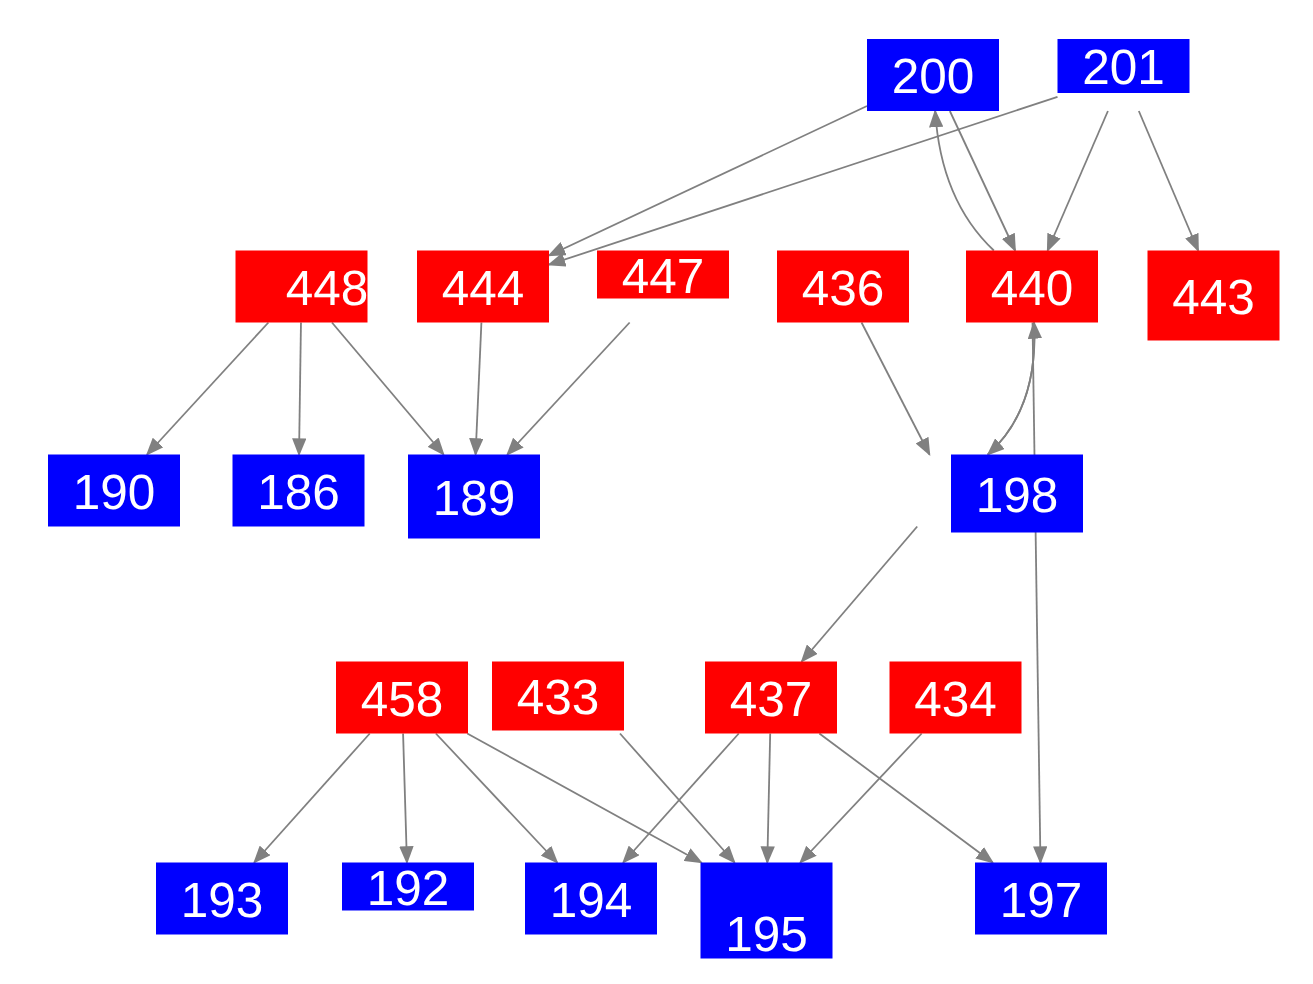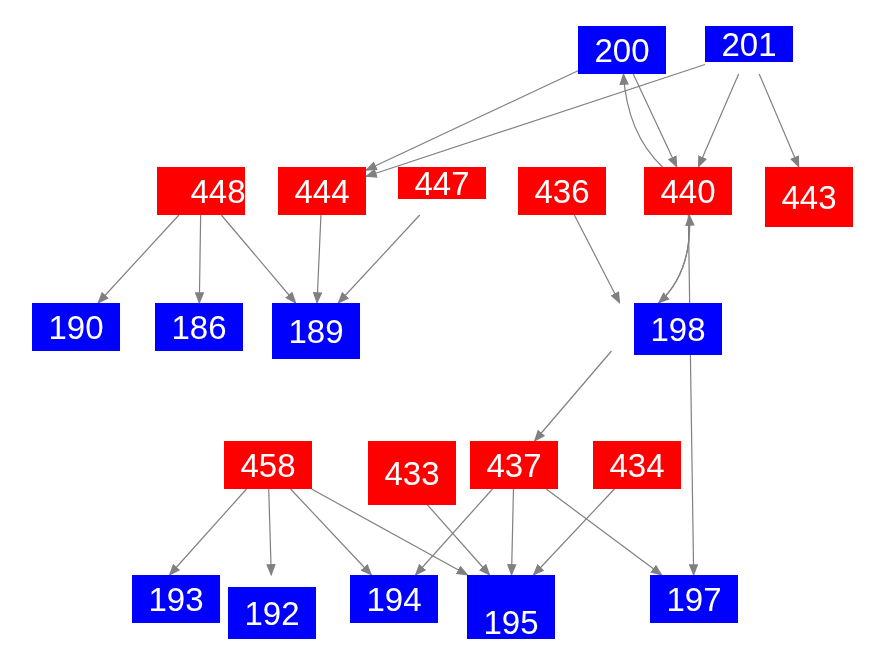--- a/index.html
+++ b/index.html
@@ -118,33 +118,33 @@
       </div>
       <div class="node node-blue" style="left: 272px; top: 303px; width: 88px; height: 56px;">
         <span class="node-label">189</span>
       </div>
       <div class="node node-blue" style="left: 588px; top: 303px; width: 88px; height: 52px; margin-left: 46px;">
         <span class="node-label">198</span>
       </div>
       <div class="node node-red" style="left: 224px; top: 441px; width: 88px; height: 48px;">
         <span class="node-label">458</span>
       </div>
-      <div class="node node-red" style="left: 368px; top: 441px; width: 88px; height: 64px; text-align: right;">
+      <div class="node node-red" style="left: 328px; top: 441px; width: 88px; height: 46px; text-align: right;">
         <span class="node-label">433</span>
       </div>
       <div class="node node-red" style="left: 470px; top: 441px; width: 88px; height: 48px;">
         <span class="node-label">437</span>
       </div>
       <div class="node node-red" style="left: 593px; top: 441px; width: 88px; height: 48px;">
         <span class="node-label">434</span>
       </div>
-      <div class="node node-blue" style="left: 104px; top: 575px; width: 88px; height: 48px; margin-left: 28px;">
+      <div class="node node-blue" style="left: 104px; top: 575px; width: 88px; height: 48px;">
         <span class="node-label">193</span>
       </div>
-      <div class="node node-blue" style="left: 228px; top: 575px; width: 88px; height: 52px; margin-top: 12px;">
+      <div class="node node-blue" style="left: 228px; top: 575px; width: 88px; height: 32px;">
         <span class="node-label">192</span>
       </div>
       <div class="node node-blue" style="left: 350px; top: 575px; width: 88px; height: 48px;">
         <span class="node-label">194</span>
       </div>
       <div class="node node-blue" style="left: 467px; top: 575px; width: 88px; height: 64px; align-items: flex-end;">
         <span class="node-label">195</span>
       </div>
       <div class="node node-blue" style="left: 650px; top: 575px; width: 88px; height: 48px;">
         <span class="node-label">197</span>

